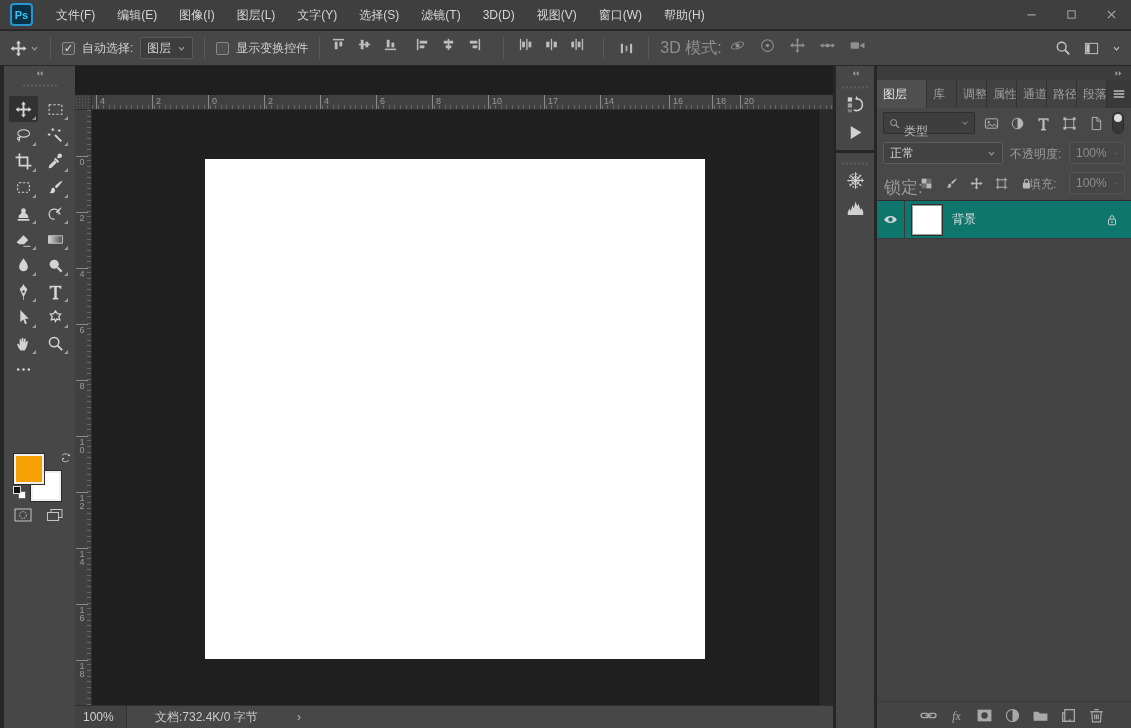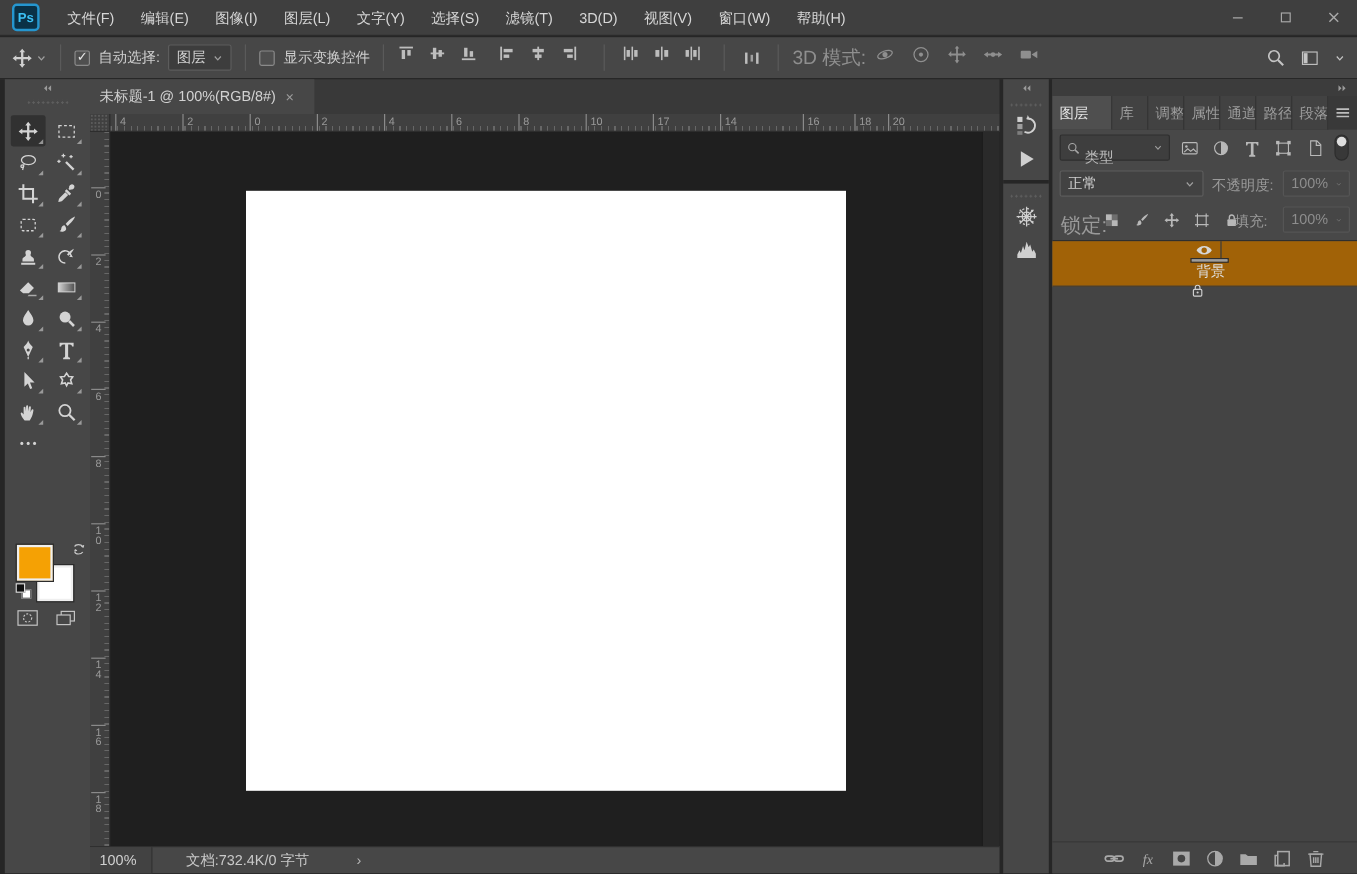--- a/index.html
+++ b/index.html
@@ -155,21 +155,21 @@
   #lock-label { position:absolute; left:7px; top:4px; font-size:17px; color:#9a9a9a; }
   #lock-icons { position:absolute; left:40px; top:1px; display:flex; gap:7px; }
   .lock-btn { width:18px; height:20px; display:flex; align-items:center; justify-content:center; }
   .lock-btn .icon { width:13px; height:13px; color:#b8b8b8; }
   #fill-label { position:absolute; left:152px; top:4px; font-size:12px; color:#9a9a9a; }
   #fill-field { position:absolute; left:192px; top:0; width:56px; }
   #lp-list { position:absolute; left:0; top:134px; width:254px; bottom:27px; background:#444444;
     border-top:1px solid #2f2f2f; }
   .layer-row { position:relative; height:38px; border-bottom:1px solid #3a3a3a; display:flex;
     align-items:center; }
-  .layer-row.selected { background:#a16207;flex-direction:column; }
+  .layer-row.selected { background:#0f766e; }
   .eye-cell { width:28px; height:38px; border-right:1px solid #3a3a3a; display:flex;
     align-items:center; justify-content:center; }
   .eye-cell .icon { width:15px; height:15px; color:#d6d6d6; }
   .layer-thumb { width:30px; height:30px; margin-left:7px; background:#fff; border:1px solid #9e9e9e;
     outline:1px solid #2e2e2e; }
   .layer-name { margin-left:10px; font-size:12px; color:#dedede; flex:1; }
   .layer-lock { width:14px; height:14px; margin-right:12px; color:#cfcfcf; }
   #lp-footer { position:absolute; left:0; bottom:0; width:254px; height:27px; background:#444444;
     border-top:1px solid #393939; display:flex; align-items:center; justify-content:flex-end;
     gap:11px; padding-right:26px; }
@@ -595,26 +595,20 @@
             <svg viewBox="0 0 18 14" fill="none" stroke="currentColor">
               <rect x="5" y="1.5" width="11" height="8"></rect>
               <rect x="1.5" y="4.5" width="11" height="8" fill="#474747"></rect>
             </svg>
           </span>
       </span>
     </div>
   </div>
 
   <div id="docarea">
-    <div id="tabbar">
-      <div id="doc-tab">
-        <span class="title">未标题-1 @ 100%(RGB/8#)</span>
-        <span class="close">×</span>
-      </div>
-    </div>
     <div id="ruler-corner"></div>
     <div id="hruler">
         <div class="ticks"></div>
         <div class="hlab" style="left: 4px;">4</div>
         <div class="hlab" style="left: 60px;">2</div>
         <div class="hlab" style="left: 116px;">0</div>
         <div class="hlab" style="left: 172px;">2</div>
         <div class="hlab" style="left: 228px;">4</div>
         <div class="hlab" style="left: 284px;">6</div>
         <div class="hlab" style="left: 340px;">8</div>

